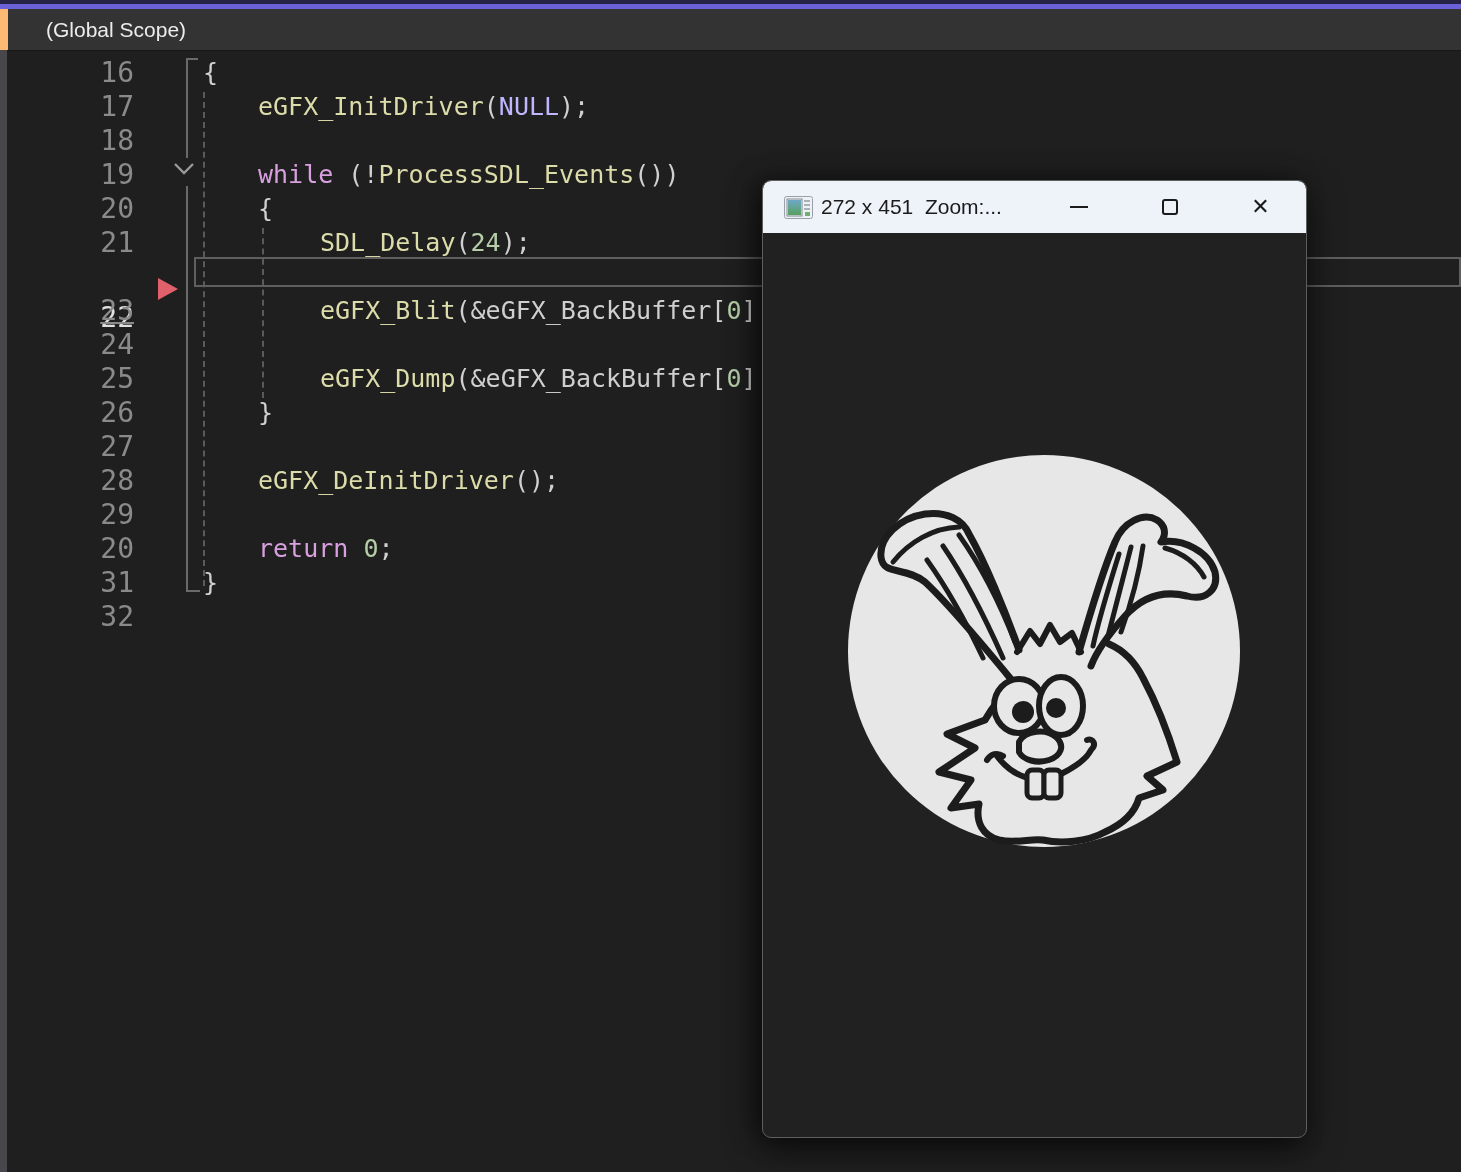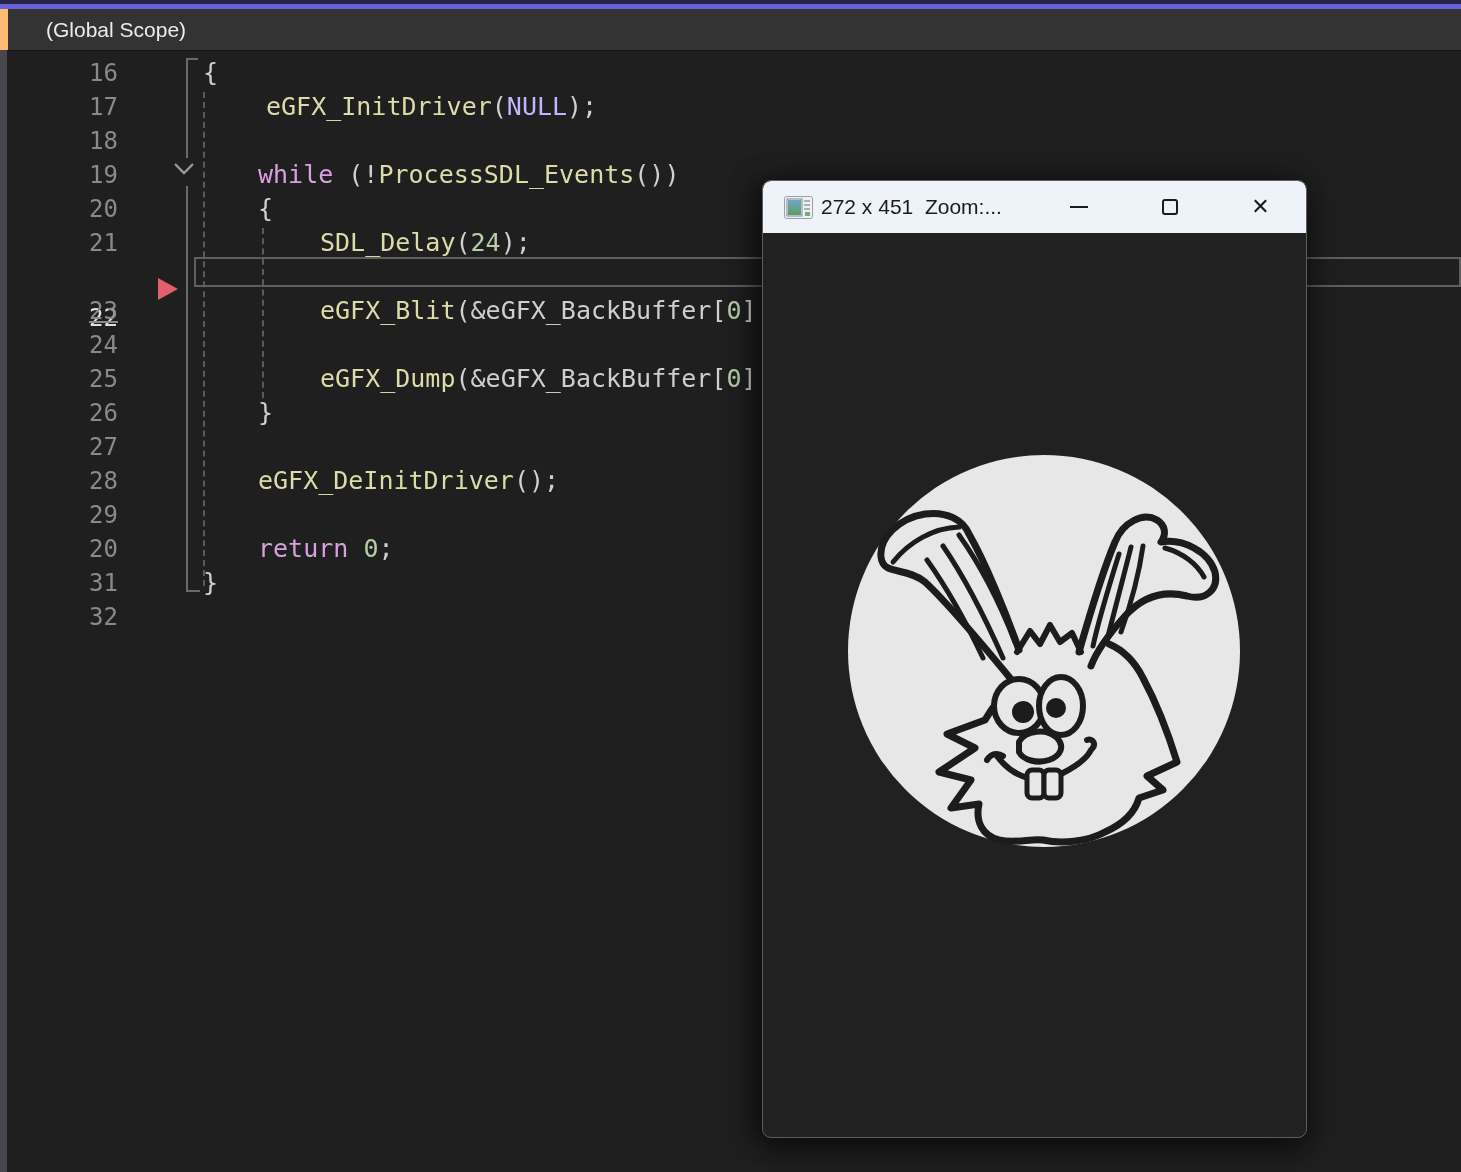--- a/index.html
+++ b/index.html
@@ -14,21 +14,21 @@
   
   .navbar{position:absolute;left:0;top:9px;width:100%;height:41px;background:var(--navbar-bg,#333);border-bottom:1px solid #161616;display:flex;}
   .nav-left{flex:0 0 1027px;display:flex;align-items:center;gap:10px;padding-left:14px;position:relative;}
   .nav-right{flex:1;display:flex;align-items:center;padding-left:38px;border-left:8px solid #fdba74;}
   .nav-text{color:var(--nav-text,#ececec);font-size:21px;white-space:pre;}
   .cpp-icon{width:26px;height:26px;border:2px solid #9a9a9a;position:relative;box-sizing:border-box;background:#3a3a3a;}
   .nav-caret{position:absolute;right:14px;top:16px;width:0;height:0;border-left:6px solid transparent;border-right:6px solid transparent;border-top:7px solid #c8c8c8;}
   
   .left-strip{position:absolute;left:0;top:50px;width:7px;height:1122px;background:var(--left-strip,#47474c);}
   .gutter-num{position:absolute;width:90px;text-align:right;color:var(--line-number,#8a8a8a);
-    font-family:"DejaVu Sans Mono",monospace;font-size:24px;line-height:34px;height:34px;left:28px;}
+    font-family:"DejaVu Sans Mono",monospace;font-size:28px;line-height:34px;height:34px;left:44px;}
   .gutter-num.active{color:var(--line-number-active,#e0e0e0);}
   .code-line{position:absolute;font-family:"DejaVu Sans Mono",monospace;font-size:25px;line-height:34px;height:34px;white-space:pre;}
   .s-fn{color:var(--syn-fn,#dcdcaa);} .s-kw{color:var(--syn-kw,#d8a0df);}
   .s-num{color:var(--syn-num,#b5cea8);} .s-mac{color:var(--syn-mac,#beb7ff);}
   .s-pun{color:var(--syn-pun,#d0d0d0);} .s-id{color:var(--syn-id,#cfcfcf);}
   .guide-solid-top{position:absolute;left:186px;top:58px;width:12px;height:100px;border-left:2px solid #6a6a6a;border-top:2px solid #6a6a6a;box-sizing:border-box;}
   .guide-solid-bottom{position:absolute;left:186px;top:186px;width:14px;height:406px;border-left:2px solid #6a6a6a;border-bottom:2px solid #6a6a6a;box-sizing:border-box;}
   .guide-dashed{position:absolute;width:0;border-left:2px dashed #5a5a5a;}
   .gd1{left:203px;top:92px;height:494px;}
   .gd2{left:262px;top:228px;height:170px;}
@@ -94,21 +94,21 @@
       <div class="gutter-num" style="top: 396px;">26</div>
       <div class="gutter-num" style="top: 430px;">27</div>
       <div class="gutter-num" style="top: 464px;">28</div>
       <div class="gutter-num" style="top: 498px;">29</div>
       <div class="gutter-num" style="top: 532px;">20</div>
       <div class="gutter-num" style="top: 566px;">31</div>
       <div class="gutter-num" style="top: 600px;">32</div>
     </div>
   <div id="codelayer">
       <div class="code-line" style="top: 56px; left: 203px;"><span class="s-pun">{</span></div>
-      <div class="code-line" style="top: 90px; left: 258px; margin-left: 8px;"><span class="s-fn">eGFX_InitDriver</span><span class="s-pun">(</span><span class="s-mac">NULL</span><span class="s-pun">);</span></div>
+      <div class="code-line" style="top: 90px; left: 258px;"><span class="s-fn">eGFX_InitDriver</span><span class="s-pun">(</span><span class="s-mac">NULL</span><span class="s-pun">);</span></div>
       <div class="code-line" style="top: 158px; left: 258px;"><span class="s-kw">while</span><span class="s-pun"> (!</span><span class="s-fn">ProcessSDL_Events</span><span class="s-pun">())</span></div>
       <div class="code-line" style="top: 192px; left: 258px;"><span class="s-pun">{</span></div>
       <div class="code-line" style="top: 226px; left: 320px;"><span class="s-fn">SDL_Delay</span><span class="s-pun">(</span><span class="s-num">24</span><span class="s-pun">);</span></div>
       <div class="code-line" style="top: 294px; left: 320px;"><span class="s-fn">eGFX_Blit</span><span class="s-pun">(&amp;</span><span class="s-id">eGFX_BackBuffer</span><span class="s-pun">[</span><span class="s-num">0</span><span class="s-pun">]</span></div>
       <div class="code-line" style="top: 362px; left: 320px;"><span class="s-fn">eGFX_Dump</span><span class="s-pun">(&amp;</span><span class="s-id">eGFX_BackBuffer</span><span class="s-pun">[</span><span class="s-num">0</span><span class="s-pun">]</span></div>
       <div class="code-line" style="top: 396px; left: 258px;"><span class="s-pun">}</span></div>
       <div class="code-line" style="top: 464px; left: 258px;"><span class="s-fn">eGFX_DeInitDriver</span><span class="s-pun">();</span></div>
       <div class="code-line" style="top: 532px; left: 258px;"><span class="s-kw">return</span><span class="s-pun"> </span><span class="s-num">0</span><span class="s-pun">;</span></div>
       <div class="code-line" style="top: 566px; left: 203px;"><span class="s-pun">}</span></div>
     </div>

